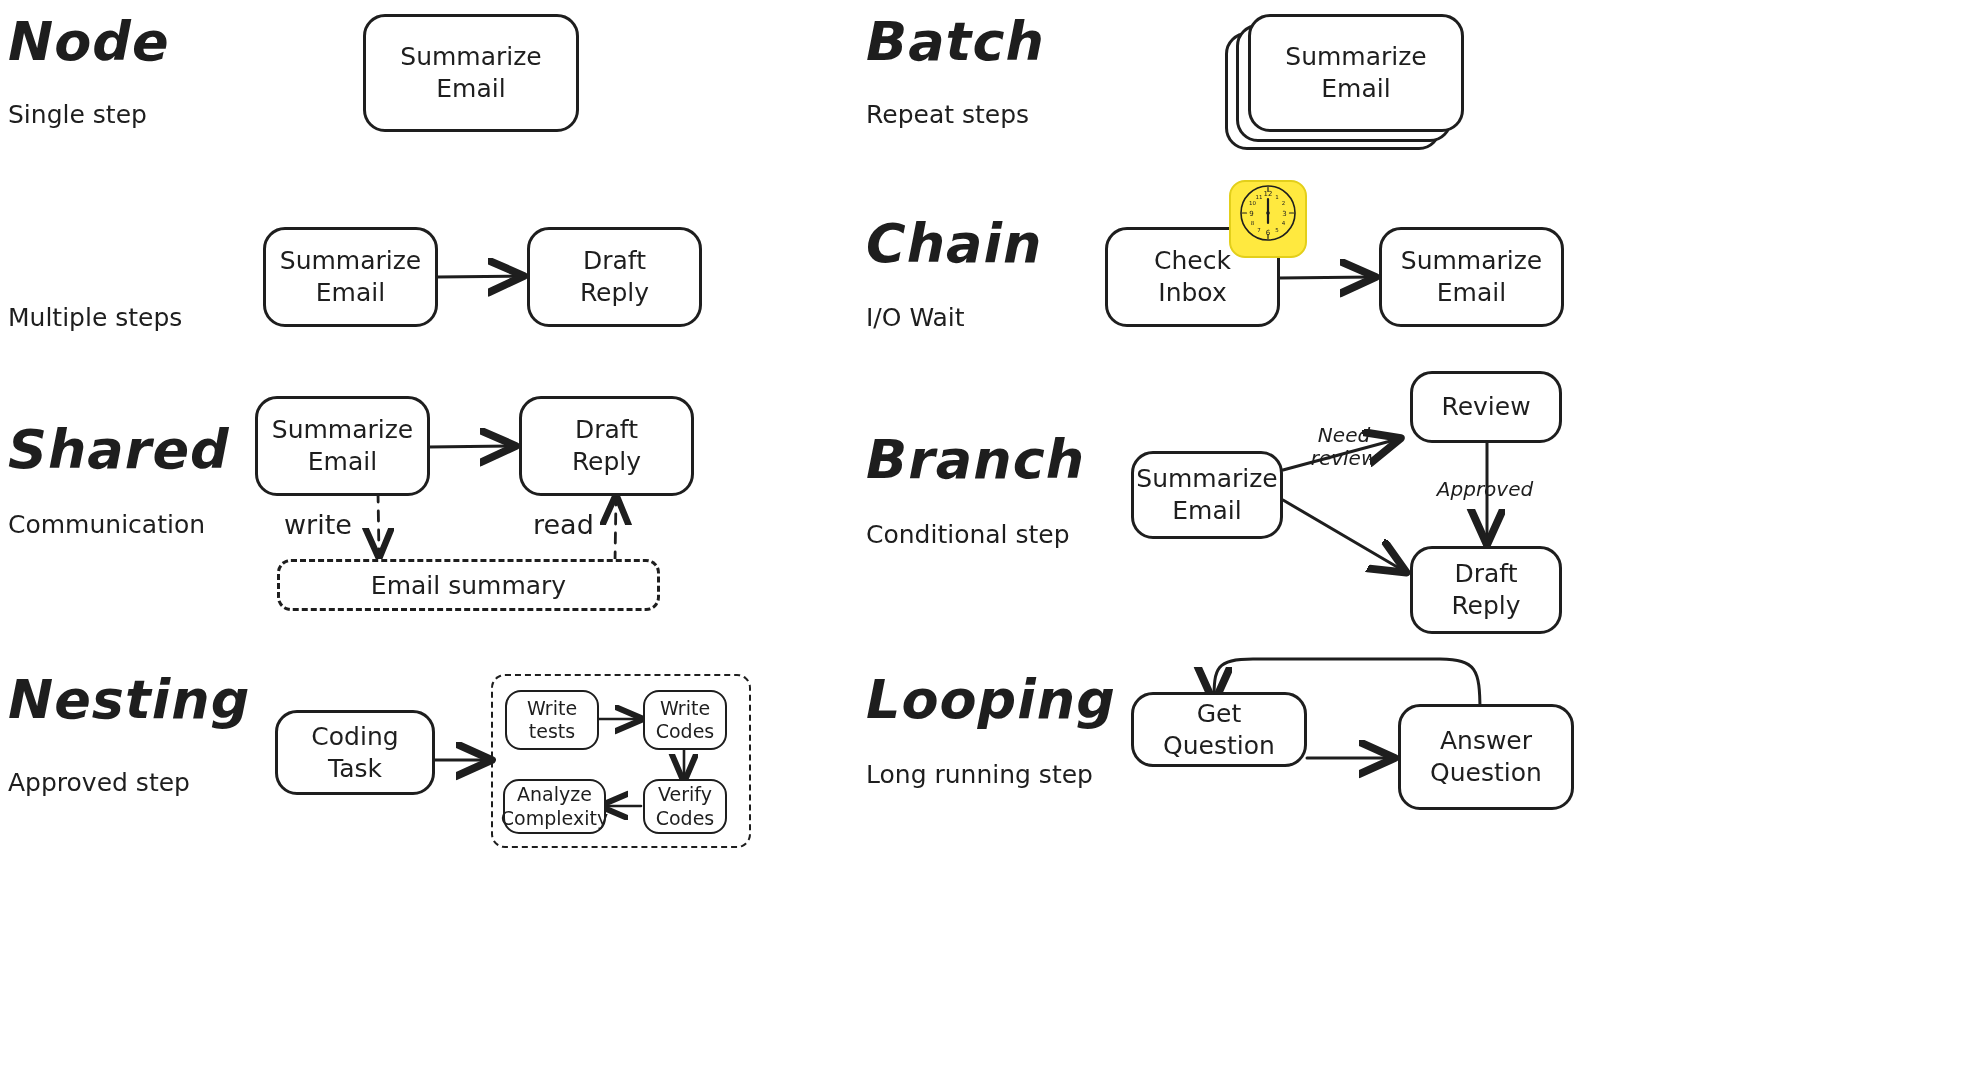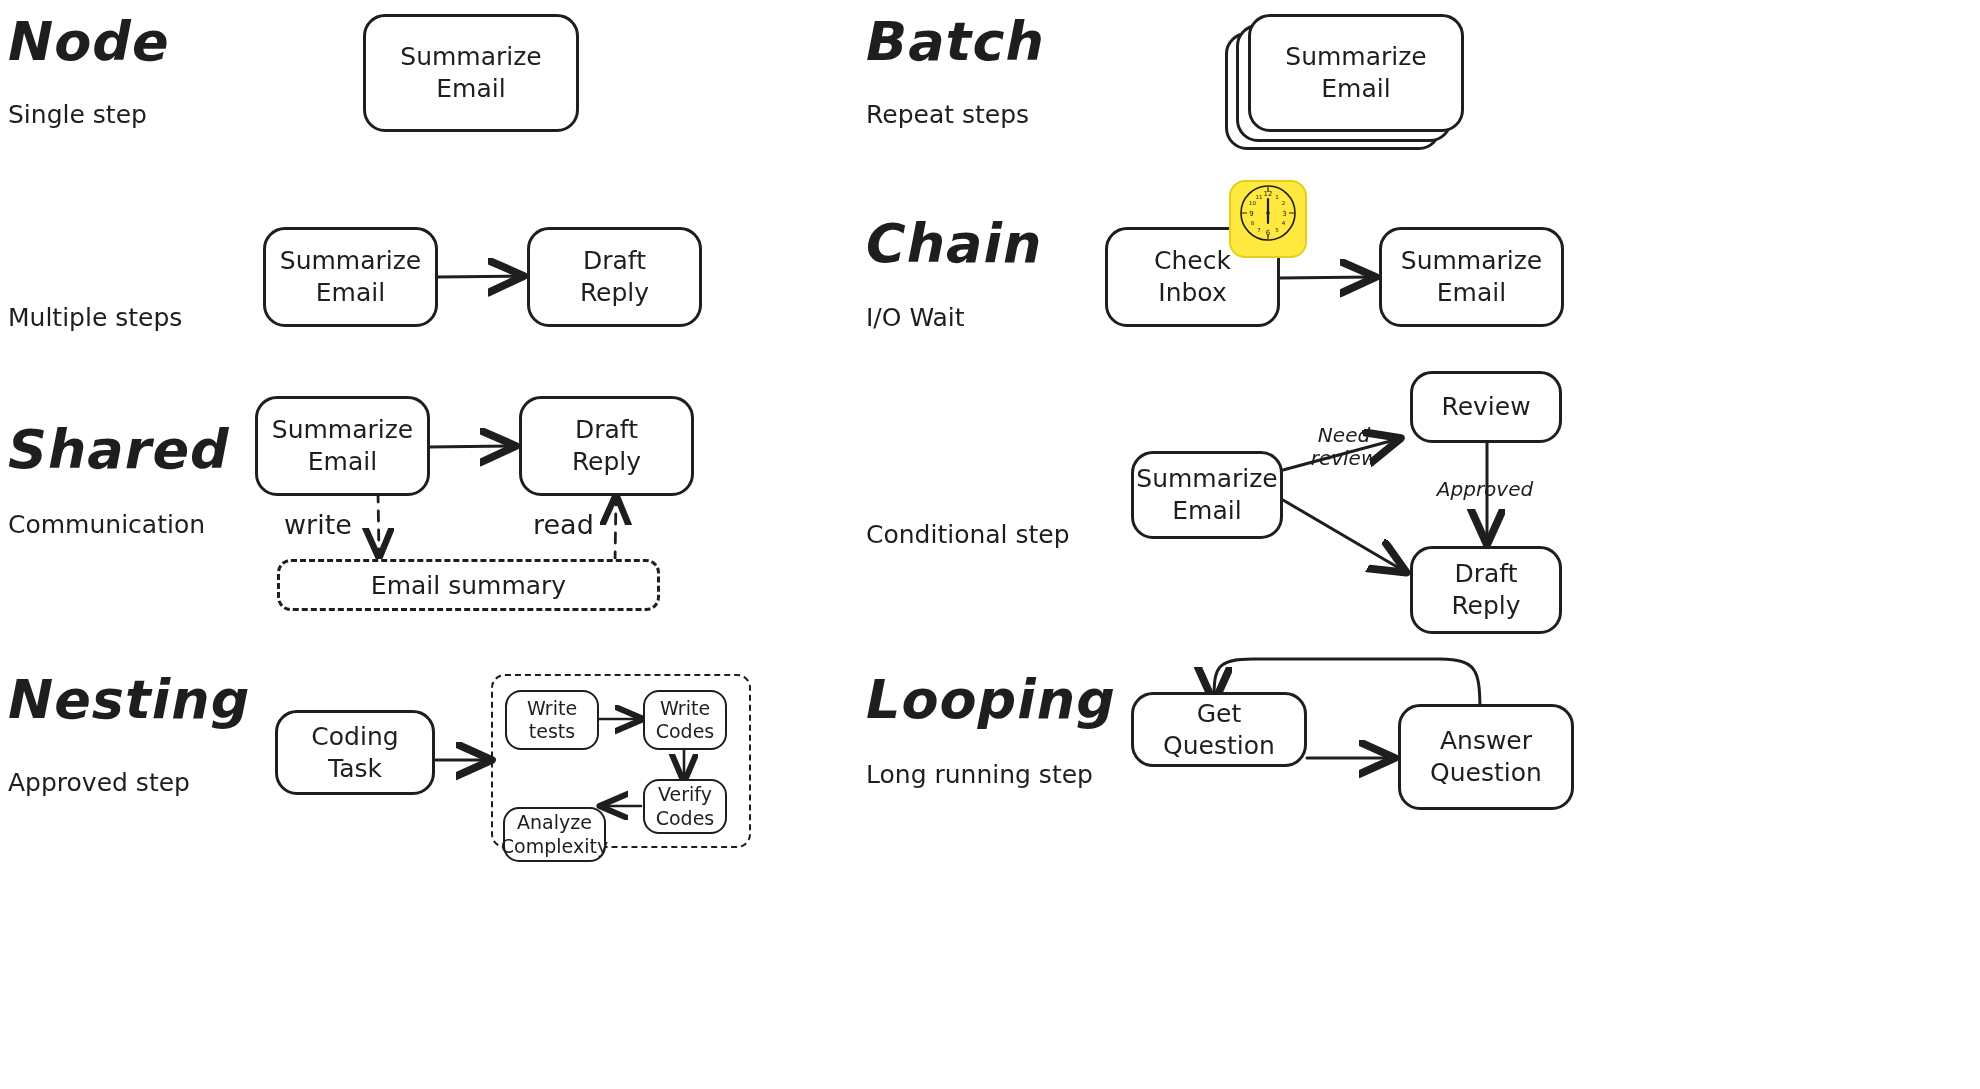--- a/index.html
+++ b/index.html
@@ -168,20 +168,21 @@
     <span>Draft<br>Reply</span>
   </div>
 
   <div class="iolabel" style="left:284px;top:509px;">write</div>
   <div class="iolabel" style="left:533px;top:509px;">read</div>
 
   <div class="storebox" style="left:277px;top:559px;width:383px;height:52px;">
     <span>Email summary</span>
   </div>
 
+  <div class="pattern-title" style="left:866px;top:428px;">Branch</div>
   <div class="pattern-sub" style="left:866px;top:520px;">Conditional step</div>
 
   <div class="nodebox" style="left:1131px;top:451px;width:152px;height:88px;">
     <span>Summarize<br>Email</span>
   </div>
   <div class="nodebox" style="left:1410px;top:371px;width:152px;height:72px;">
     <span>Review</span>
   </div>
   <div class="nodebox" style="left:1410px;top:546px;width:152px;height:88px;">
     <span>Draft<br>Reply</span>
@@ -201,21 +202,21 @@
 
   <div class="nodebox small" style="left:505px;top:690px;width:94px;height:60px;">
     <span>Write<br>tests</span>
   </div>
   <div class="nodebox small" style="left:643px;top:690px;width:84px;height:60px;">
     <span>Write<br>Codes</span>
   </div>
   <div class="nodebox small" style="left:643px;top:779px;width:84px;height:55px;">
     <span>Verify<br>Codes</span>
   </div>
-  <div class="nodebox small" style="left:503px;top:779px;width:103px;height:55px;margin-top:28px;">
+  <div class="nodebox small" style="left:503px;top:779px;width:103px;height:55px;">
     <span>Analyze<br>Complexity</span>
   </div>
 
   <div class="pattern-title" style="left:866px;top:668px;">Looping</div>
   <div class="pattern-sub" style="left:866px;top:760px;">Long running step</div>
 
   <div class="nodebox" style="left:1131px;top:692px;width:176px;height:75px;">
     <span>Get<br>Question</span>
   </div>
   <div class="nodebox" style="left:1398px;top:704px;width:176px;height:106px;">

